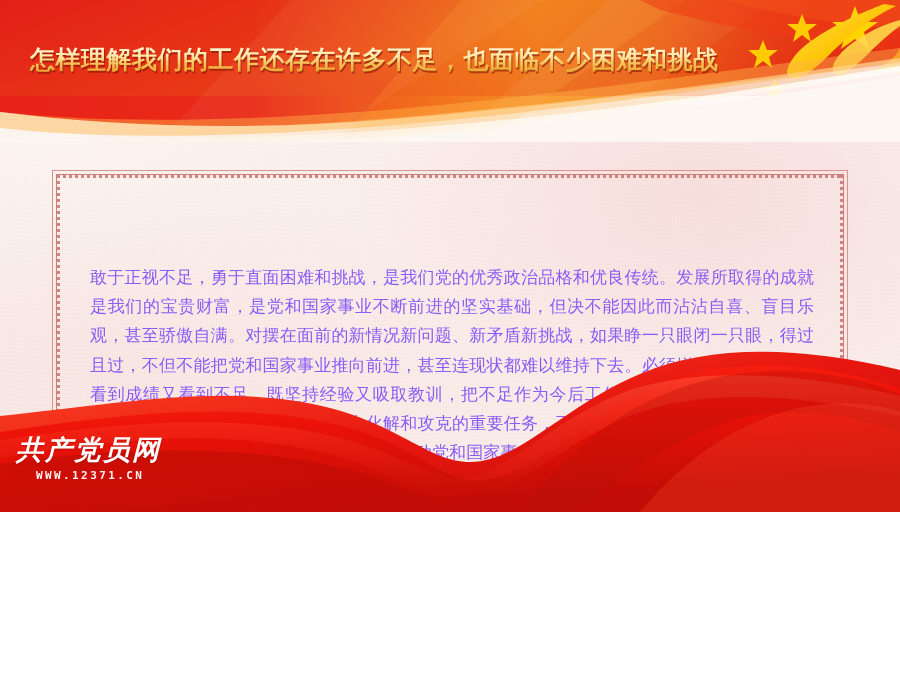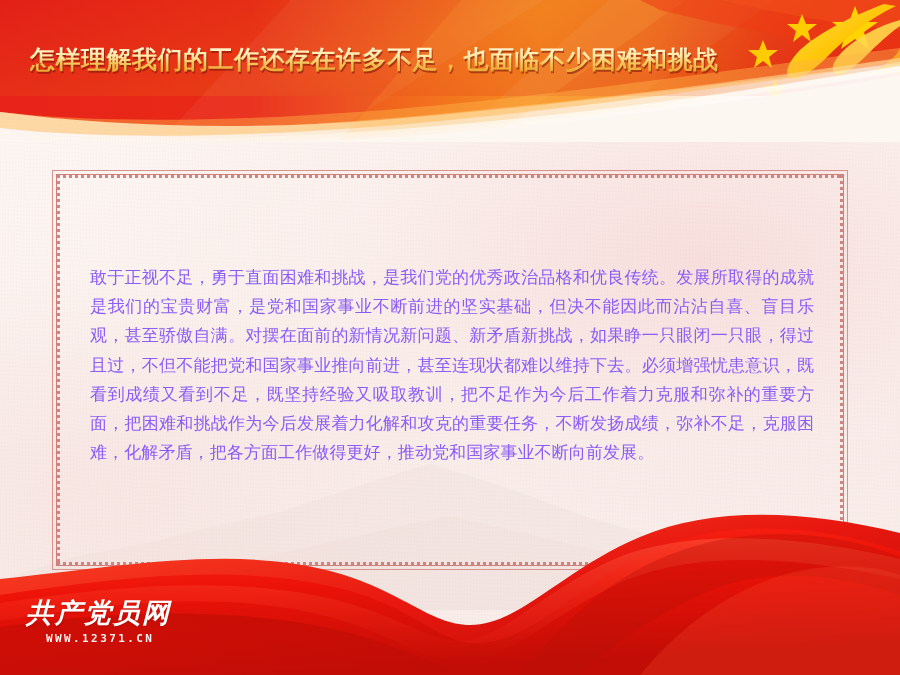--- a/index.html
+++ b/index.html
@@ -7,21 +7,21 @@
     padding: 0;
     background: #ffffff;
   }
   body {
     font-family: "Liberation Sans", sans-serif;
   }
 
   #poster {
     position: relative;
     width: 900px;
-    height: 675px;
+    height: 512px;
     overflow: hidden;
     background: #fbf4f1;
   }
 
   
   .bg-paper {
     position: absolute;
     inset: 0;
     background:
       radial-gradient(ellipse 620px 340px at 78% 38%, rgba(244,206,206,0.55) 0%, rgba(247,223,221,0.22) 55%, rgba(250,243,240,0) 100%),
@@ -123,21 +123,21 @@
     position: absolute;
     left: 0; bottom: 0;
     width: 900px;
     height: 200px;
     z-index: 7;
   }
 
   
   .logo {
     position: absolute;
-    left: 26px;
+    left: 16px;
     bottom: 30px;
     z-index: 9;
     width: 200px;
   }
   .logo-mark {
     font-family: "DejaVu Sans", "Liberation Sans", sans-serif;
     font-size: 27px;
     font-weight: bold;
     font-style: italic;
     color: #ffffff;

